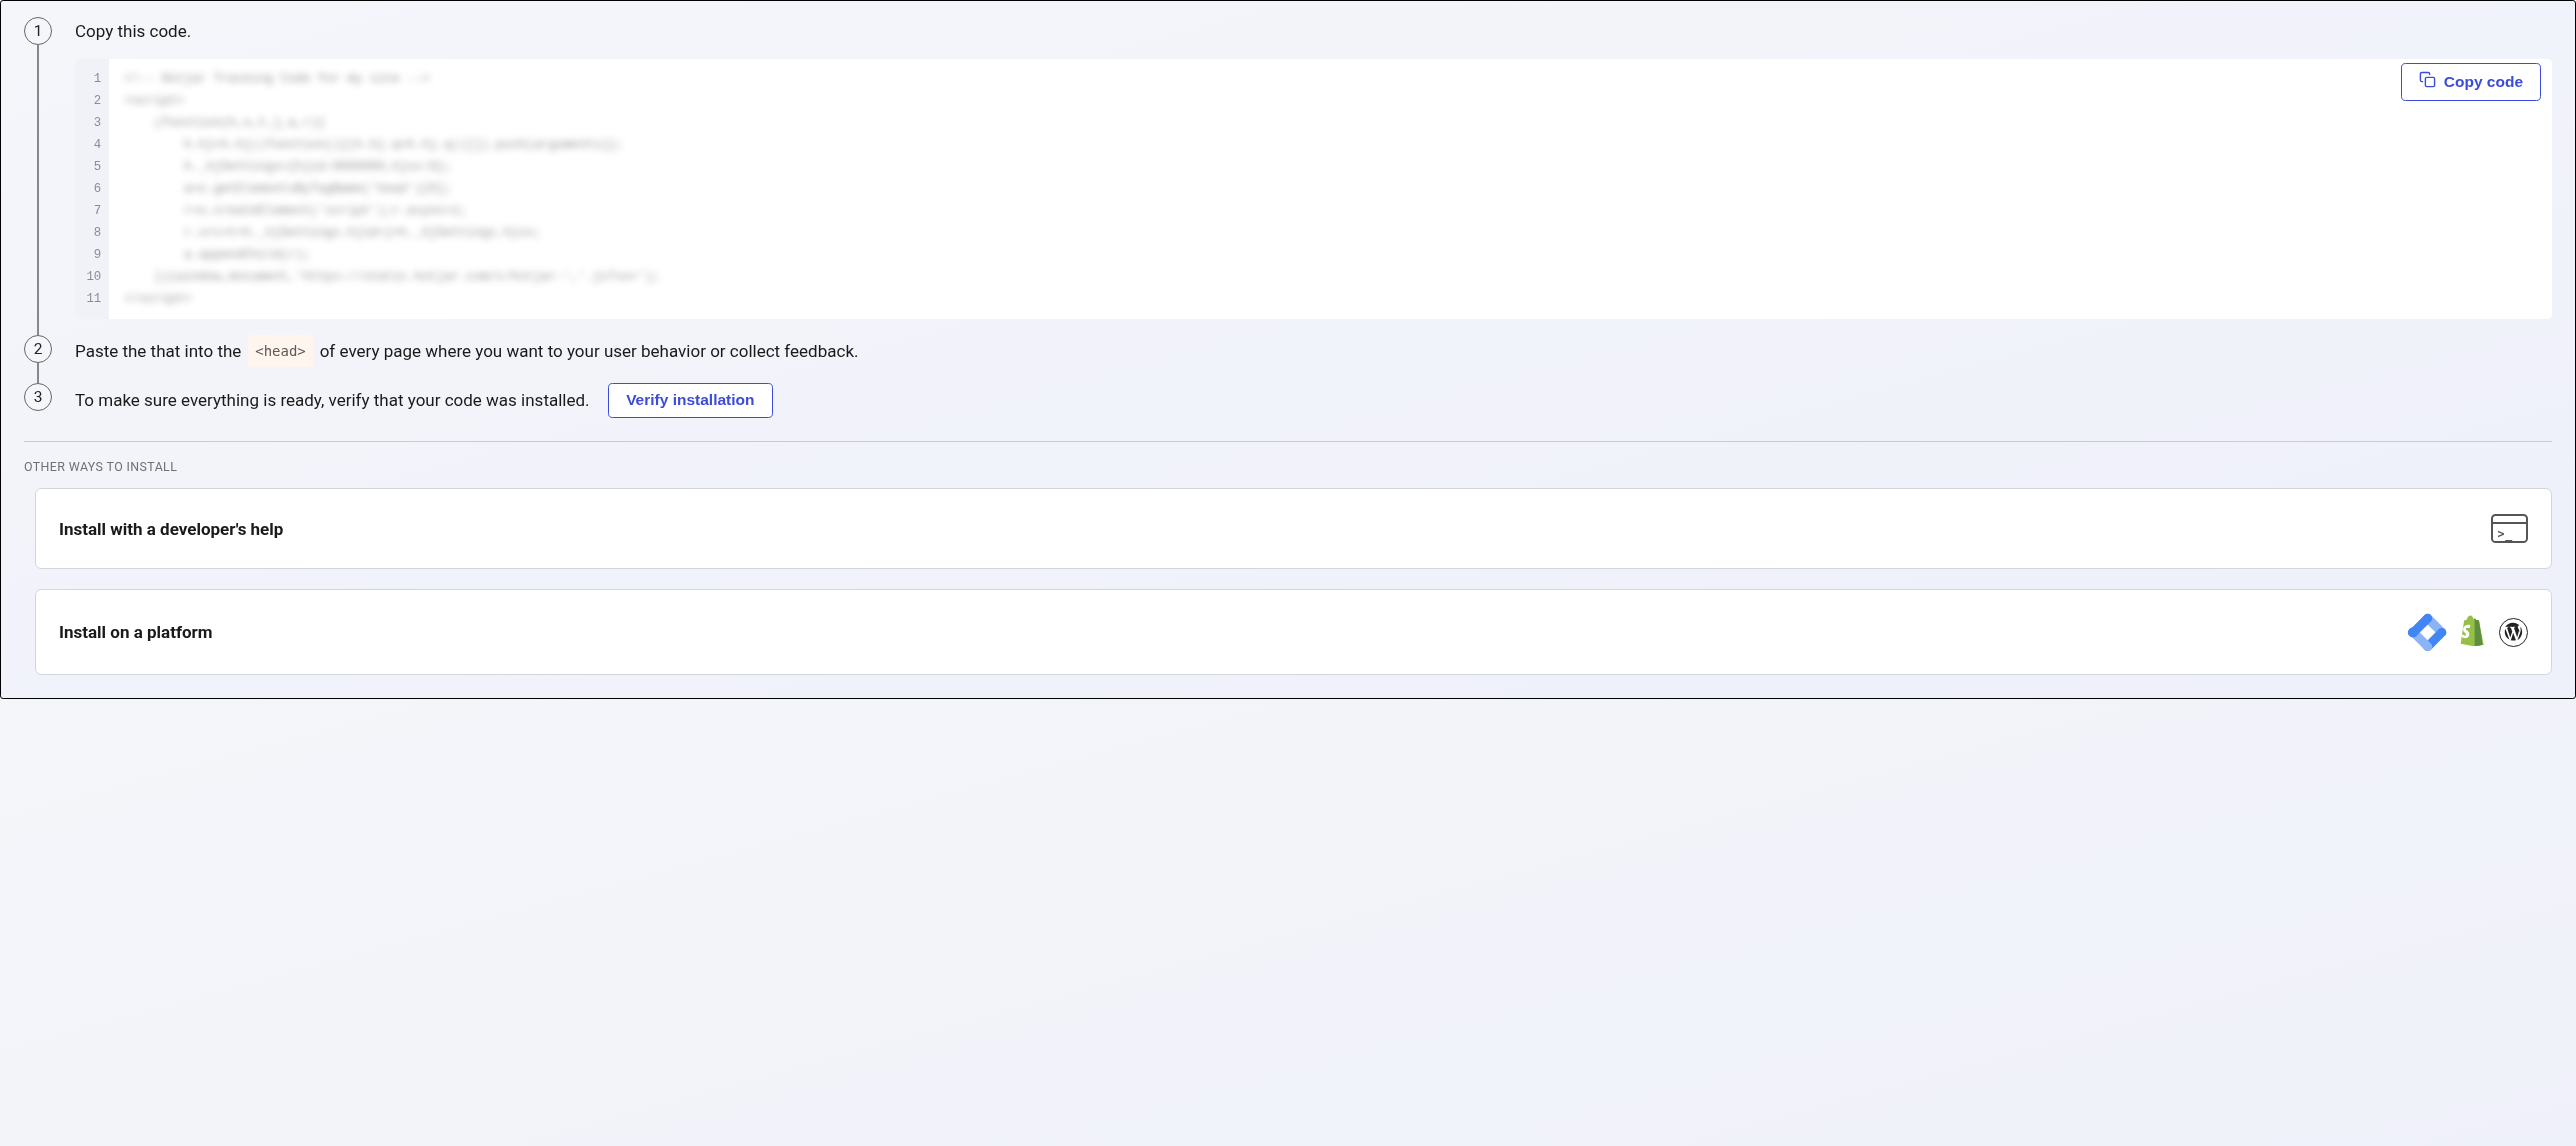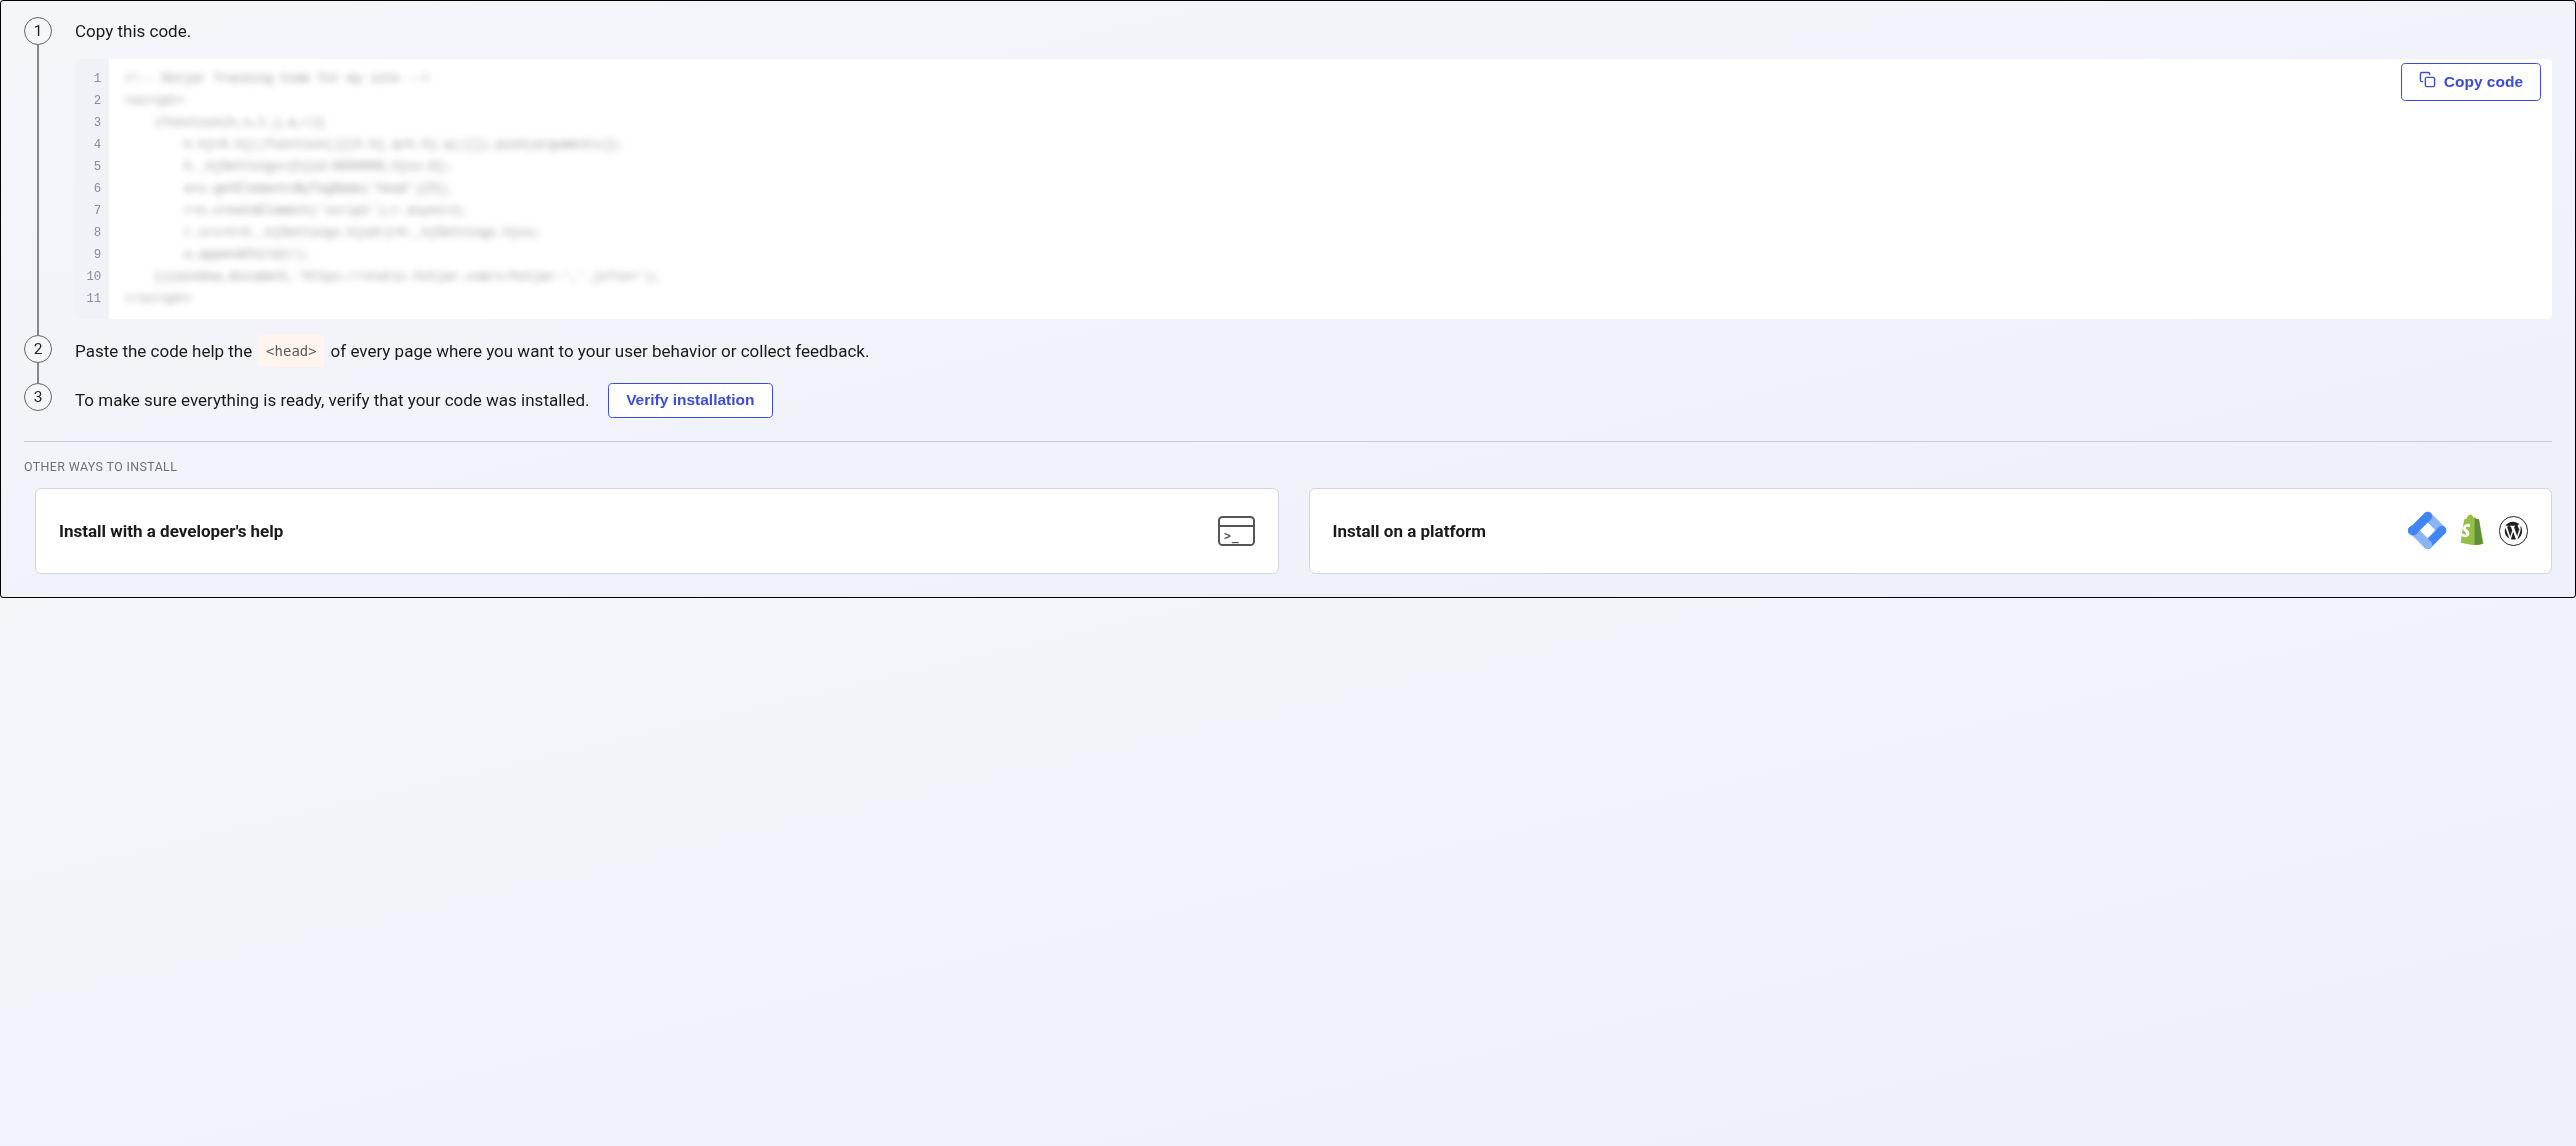--- a/index.html
+++ b/index.html
@@ -133,22 +133,22 @@
 
   .other-label {
     font-size: 12.4px;
     color: #6d7074;
     letter-spacing: 0.4px;
     margin-bottom: 14px;
   }
 
   .cards {
     display: grid;
-    grid-template-columns: repeat(2, 1fr);
-    gap: 30px;
+    grid-template-columns: repeat(1, 1fr);
+    gap: 20px;
     padding-left: 11px;
   }
   .card {
     background: #fff;
     border: 0.8px solid #d3d5dd;
     border-radius: 6.2px;
     padding: 25px 23px;
     display: flex;
     align-items: center;
     justify-content: space-between;
@@ -289,21 +289,21 @@
 &lt;/script&gt;</div>
         </div>
       </div>
     </div>
 
     <div class="step">
       <div class="step-connector"></div>
       <div class="step-marker">2</div>
       <div class="step-content">
         <div class="step-text">
-          <span>Paste the code help the</span>
+          <span>Paste the that into the</span>
           <span class="code-tag">&lt;head&gt;</span>
           <span>of every page where you want to your user behavior or collect feedback.</span>
         </div>
       </div>
     </div>
 
     <div class="step" style="margin-bottom:0;">
       <div class="step-marker">3</div>
       <div class="step-content">
         <div class="step-text">

